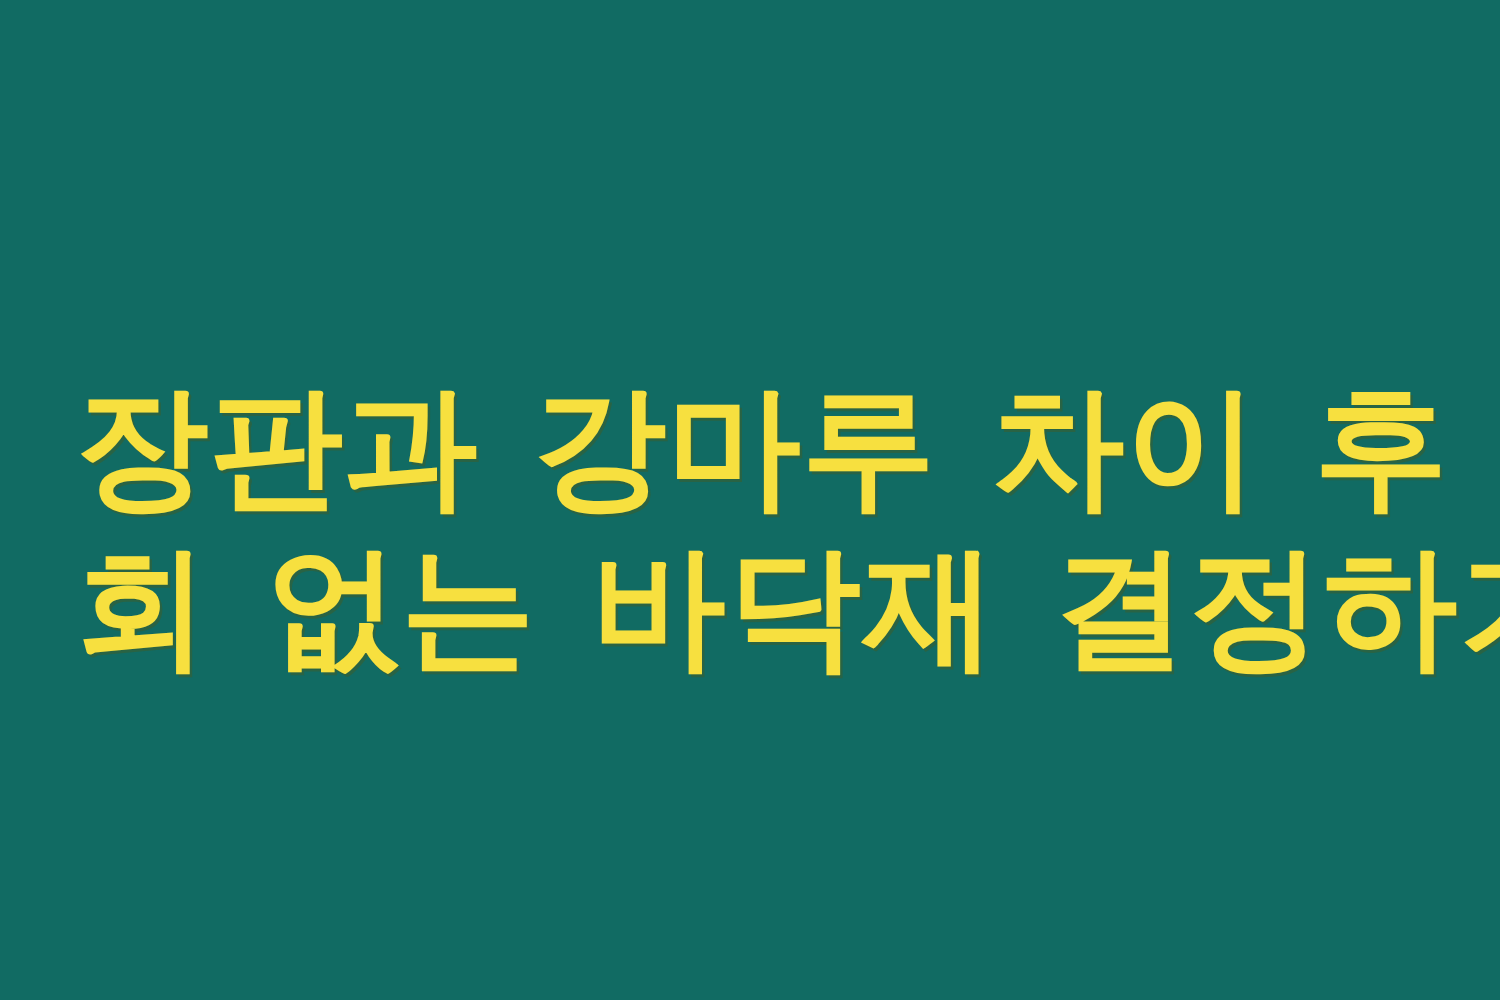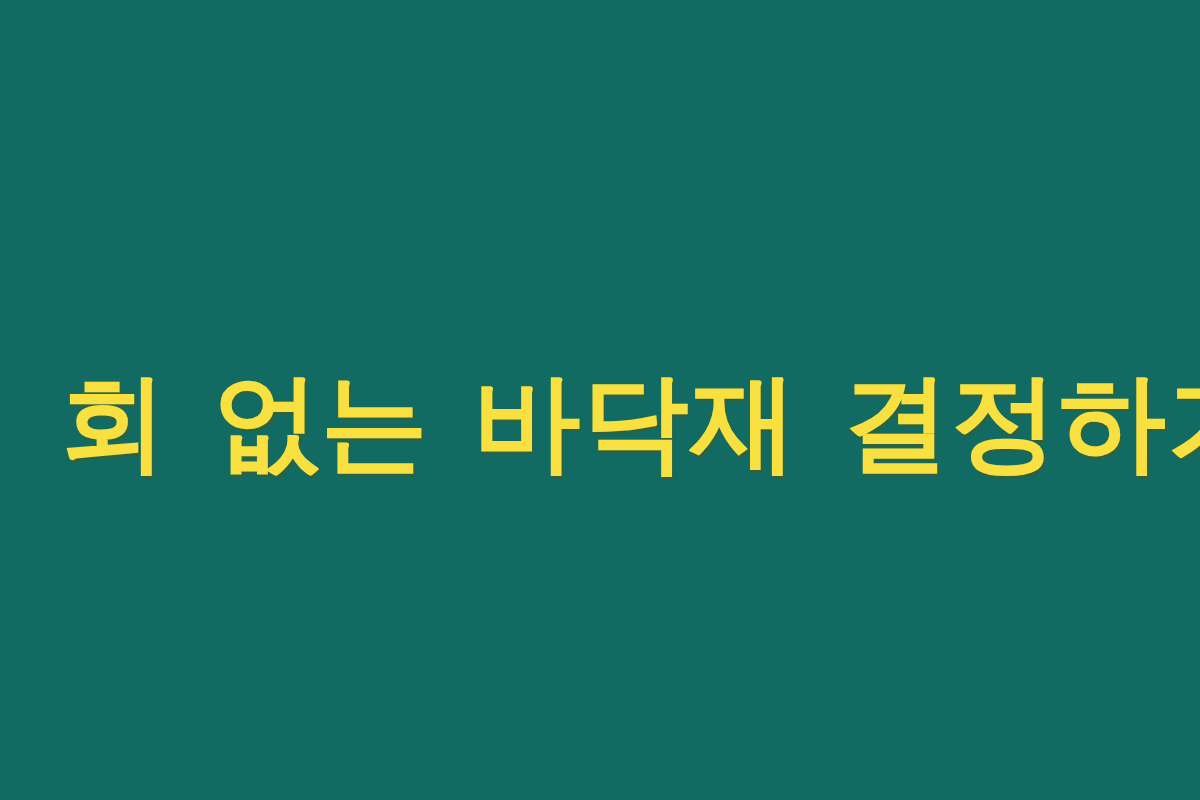--- a/index.html
+++ b/index.html
@@ -57,18 +57,19 @@
     letter-spacing: 1.2px;
   }
 </style>
 </head>
 <body>
 
 <div id="title-card">
 
   <div id="headline">
 
+    <span class="headline-line line-1">장판과 강마루 차이 후</span>
 
     <span class="headline-line line-2">회 없는 바닥재 결정하기</span>
 
   </div>
 
 </div>
 
 </body></html>

